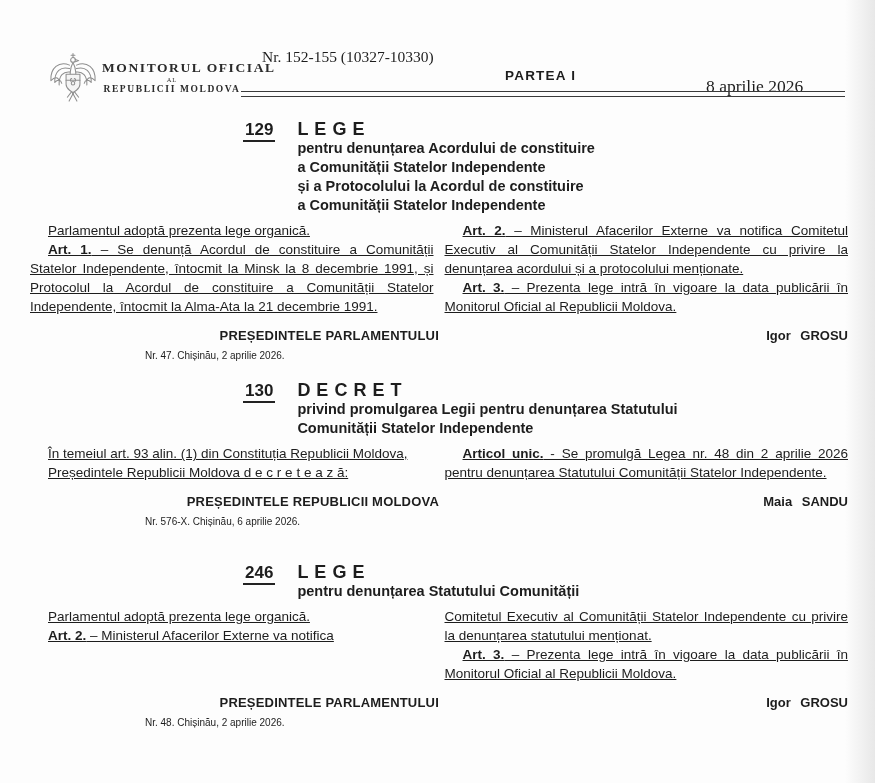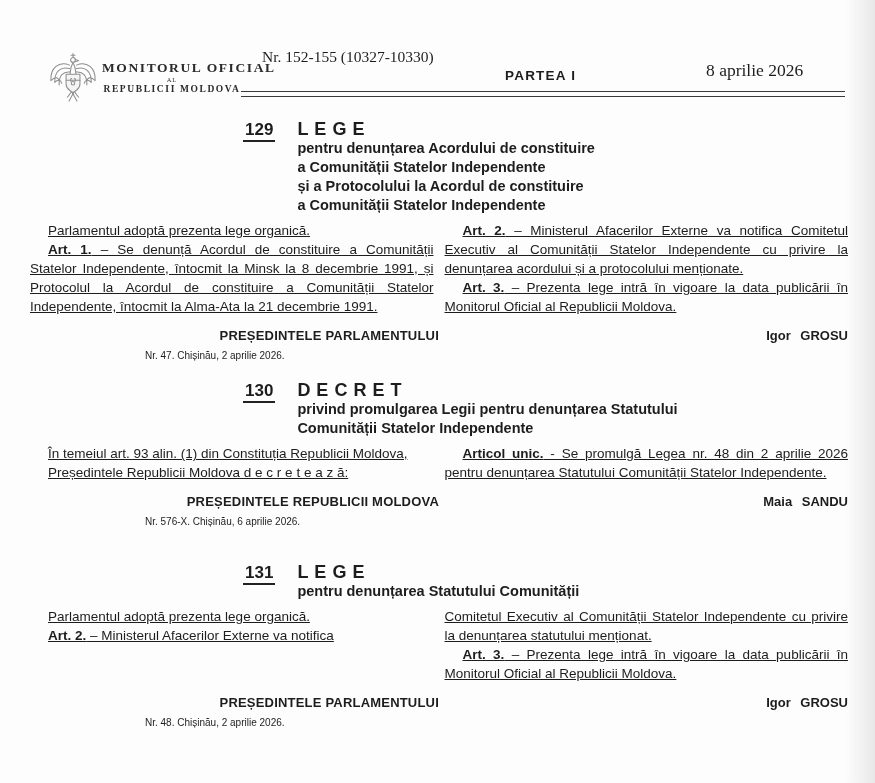--- a/index.html
+++ b/index.html
@@ -22,21 +22,21 @@
   }
   .masthead-l1 { font-size:13.5px; letter-spacing:1.6px; white-space:nowrap; font-weight:600; }
   .masthead-l2 { font-size:6.5px; letter-spacing:1px; margin-top:0px; }
   .masthead-l3 { font-size:9.5px; font-weight:bold; letter-spacing:1.6px; margin-top:1px; white-space:nowrap; }
   .header-rule {
     position:absolute; left:241px; right:30px; top:91px; height:3.5px;
     border-top:1.7px solid #3a3a3a; border-bottom:1px solid #3a3a3a;
   }
   .issue  { position:absolute; left:262px; top:48px; font-family:"Liberation Serif", serif; font-size:15.5px; white-space:nowrap; }
   .part   { position:absolute; left:505px; top:68px; font-size:13.5px; font-weight:bold; letter-spacing:1.2px; white-space:nowrap; }
-  .hdate  { position:absolute; left:706px; top:60px; font-family:"Liberation Serif", serif; font-size:17.5px; white-space:nowrap; }
+  .hdate  { position:absolute; left:706px; top:76px; font-family:"Liberation Serif", serif; font-size:17.5px; white-space:nowrap; }
 
   
   .content { position:absolute; left:30px; top:112px; width:818px; }
   .act-129 { margin-top:8px; }
   .act-130 { margin-top:20px; }
   .act-131 { margin-top:36px; }
 
   .act-heading { display:flex; padding-left:213px; gap:22px; }
   .act-number {
     font-size:17px; font-weight:bold; line-height:19px; align-self:flex-start;
@@ -144,21 +144,21 @@
       </div>
       <div class="sig-row">
         <div class="sig-office">PREȘEDINTELE REPUBLICII MOLDOVA</div>
         <div class="sig-name">Maia SANDU</div>
       </div>
       <div class="sig-nr">Nr. 576-X. Chișinău, 6 aprilie 2026.</div>
     </div>
 
     <div class="act act-131">
       <div class="act-heading">
-        <div class="act-number">131</div>
+        <div class="act-number">246</div>
         <div class="act-titles">
           <div class="act-type">LEGE</div>
           <div class="act-title-line">pentru denunțarea Statutului Comunității</div>
         </div>
       </div>
       <div class="act-body">
         <div class="col">
           <p><span class="lead"></span><span>Parlamentul adoptă prezenta lege organică.</span></p>
           <p><span class="lead">Art. 2.</span><span> – Ministerul Afacerilor Externe va notifica</span></p>
         </div>

